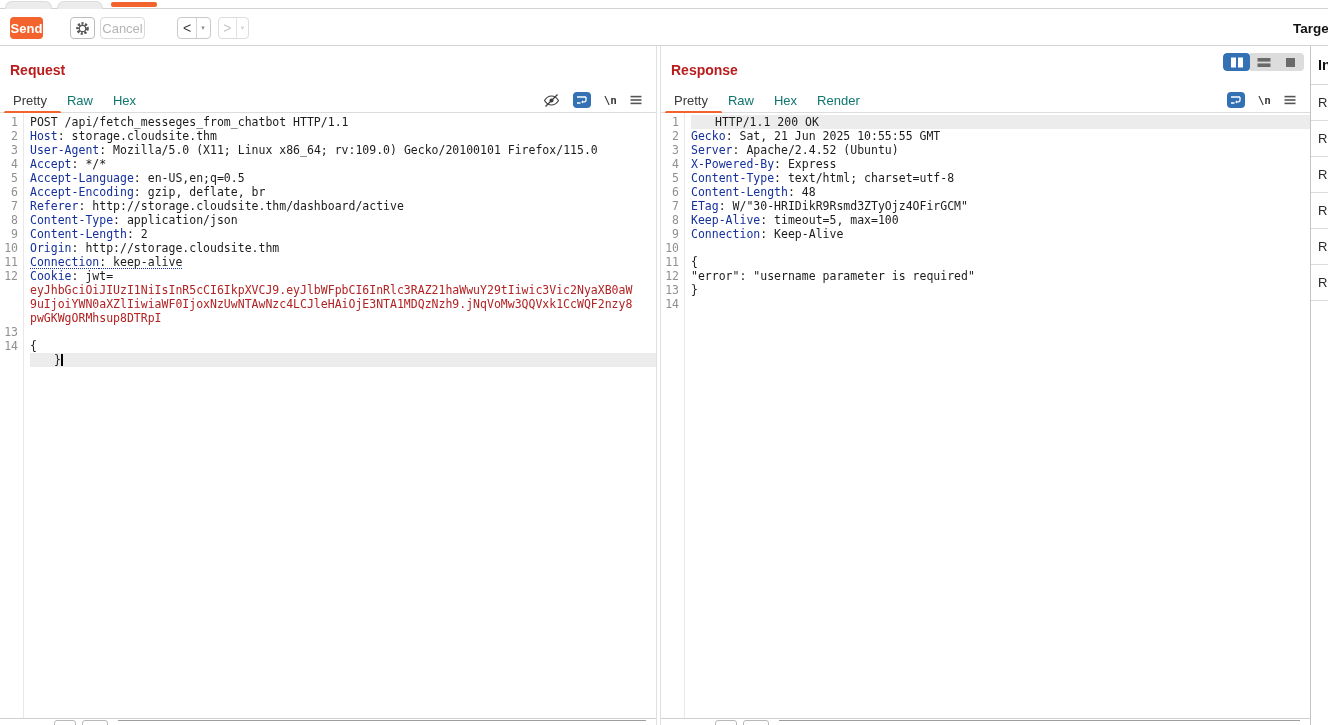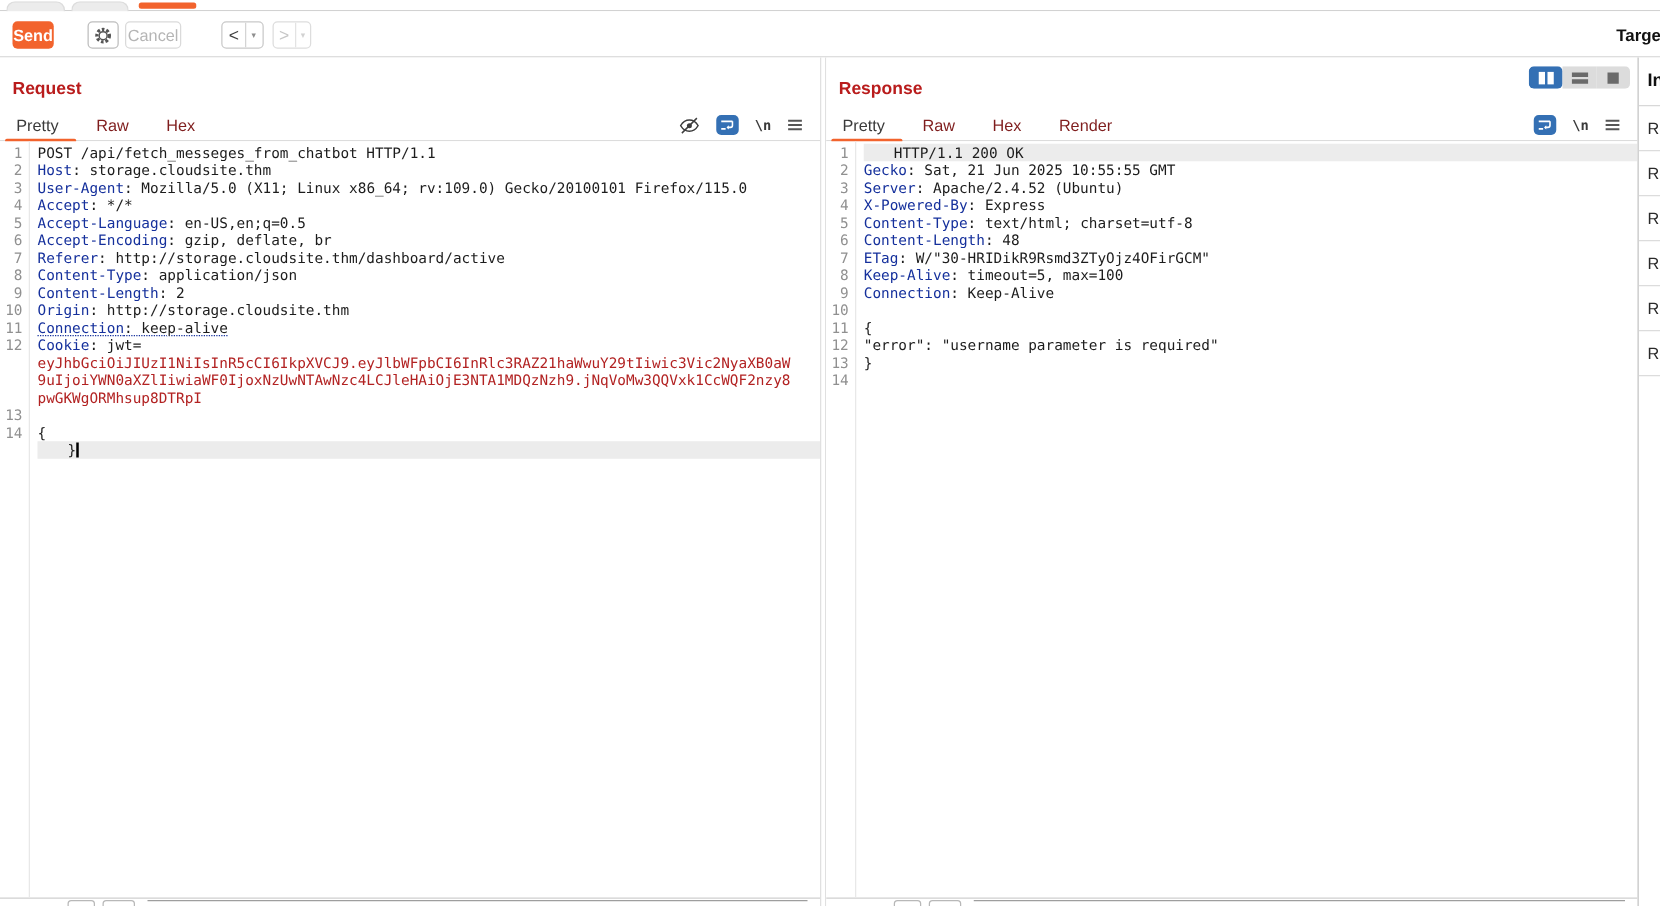--- a/index.html
+++ b/index.html
@@ -43,22 +43,22 @@
 
   
   .panel{position:absolute;top:46px;bottom:0;background:#fff;}
   .req-panel{left:0;width:656px;}
   .resp-panel{left:661px;width:649px;}
   .splitter{position:absolute;left:656px;top:46px;bottom:0;width:5px;background:#fff;
             border-left:1px solid #e0e0e0;border-right:1px solid #e0e0e0;}
   .panel-title{position:absolute;top:16px;left:10px;font-size:14px;font-weight:bold;color:#b91c1c;}
 
   .tabbar{position:absolute;top:42px;left:0;right:0;height:25px;border-bottom:1px solid #dcdcdc;}
-  .tabs{position:absolute;left:0;top:0;bottom:0;display:flex;align-items:center;padding-left:13px;gap:30px;}
-  .tab{font-size:13px;color:#7f1d1d;position:relative;cursor:pointer;white-space:nowrap;}
+  .tabs{position:absolute;left:0;top:0;bottom:0;display:flex;align-items:center;padding-left:13px;gap:20px;}
+  .tab{font-size:13px;color:#0f766e;position:relative;cursor:pointer;white-space:nowrap;}
   .tab.active{color:#3a3a3a;}
   .tab.active::after{content:"";position:absolute;left:-9px;right:-14px;bottom:-6px;height:3px;
                      background:var(--accent);border-radius:2px;}
   .tab-icons{position:absolute;right:14px;top:0;bottom:0;display:flex;align-items:center;gap:13px;}
   .icon-btn{display:flex;align-items:center;justify-content:center;cursor:pointer;background:transparent;border:none;}
   .icon-btn.blue{width:18px;height:16px;background:var(--iblue);border-radius:4px;}
   .nl-glyph{font-family:"DejaVu Sans Mono",monospace;font-size:11px;font-weight:bold;color:#3a3a3a;}
 
   
   .lay-group{position:absolute;top:7px;right:6px;display:flex;height:18px;border-radius:4px;overflow:hidden;}

